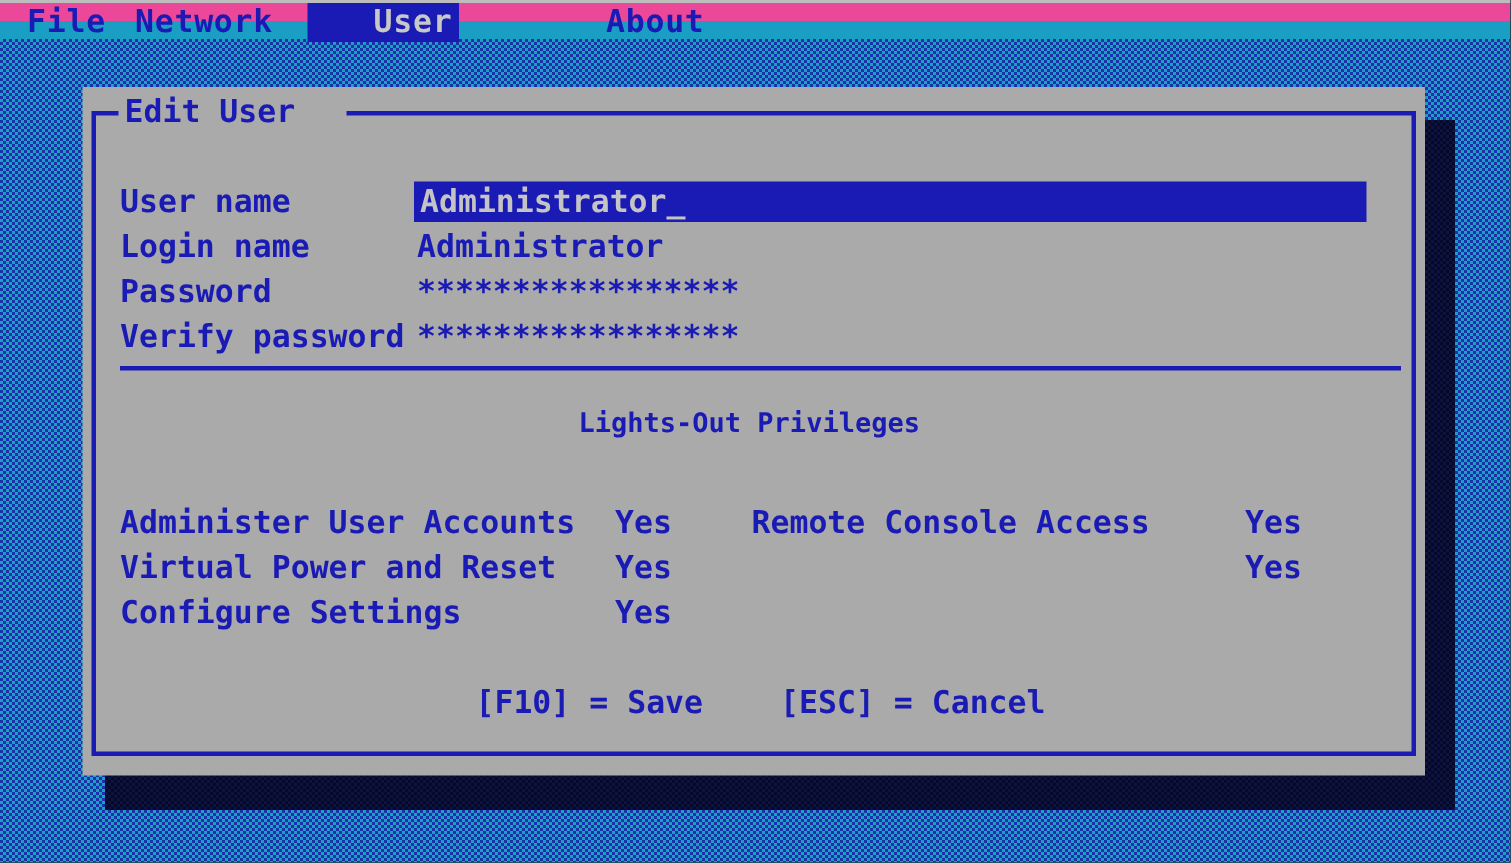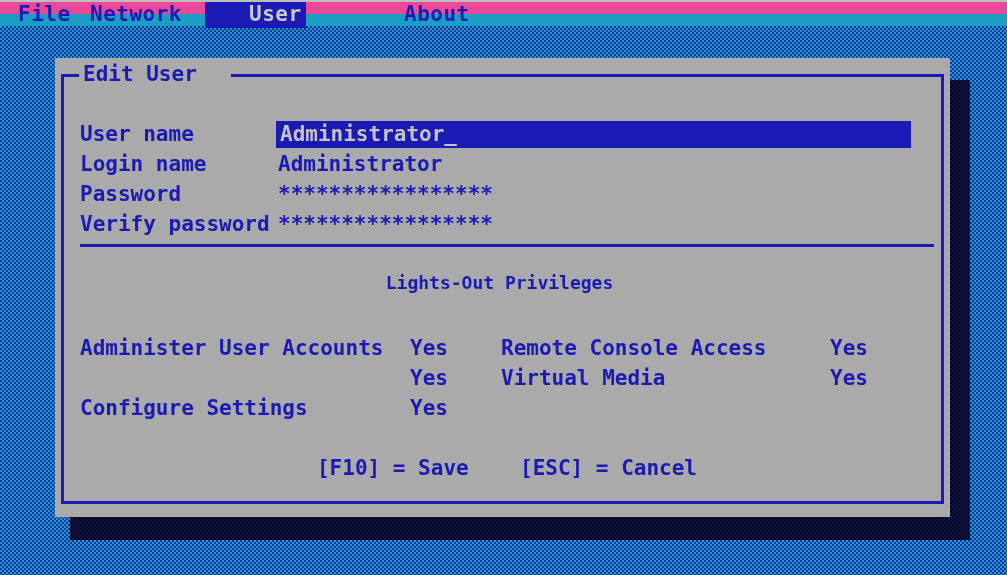--- a/index.html
+++ b/index.html
@@ -228,27 +228,27 @@
 
     <div class="dlg-text field-value" style="top:94px;">Administrator</div>
     <div class="dlg-text field-value" style="top:124px;">*****************</div>
     <div class="dlg-text field-value" style="top:154px;">*****************</div>
 
     <div id="separator"></div>
     <div id="section-title">Lights-Out Privileges</div>
 
     <div class="dlg-text priv-label-l" style="top:278px;">Administer User Accounts</div>
     <div class="dlg-text priv-value-l" style="top:278px;">Yes</div>
+    <div class="dlg-text priv-label-l" style="top:308px;">Virtual Power and Reset</div>
     <div class="dlg-text priv-value-l" style="top:308px;">Yes</div>
     <div class="dlg-text priv-label-l" style="top:338px;text-align:center;">Configure Settings</div>
     <div class="dlg-text priv-value-l" style="top:338px;">Yes</div>
 
     <div class="dlg-text priv-label-r" style="top:278px;">Remote Console Access</div>
     <div class="dlg-text priv-value-r" style="top:278px;">Yes</div>
-    <div class="dlg-text priv-label-r" style="top:308px;">Virtual Media</div>
     <div class="dlg-text priv-value-r" style="top:308px;">Yes</div>
 
     <div id="footer">
       <span>[F10] = Save</span>
       <span class="footer-gap"></span>
       <span>[ESC] = Cancel</span>
     </div>
 
   </div>
 </div>

